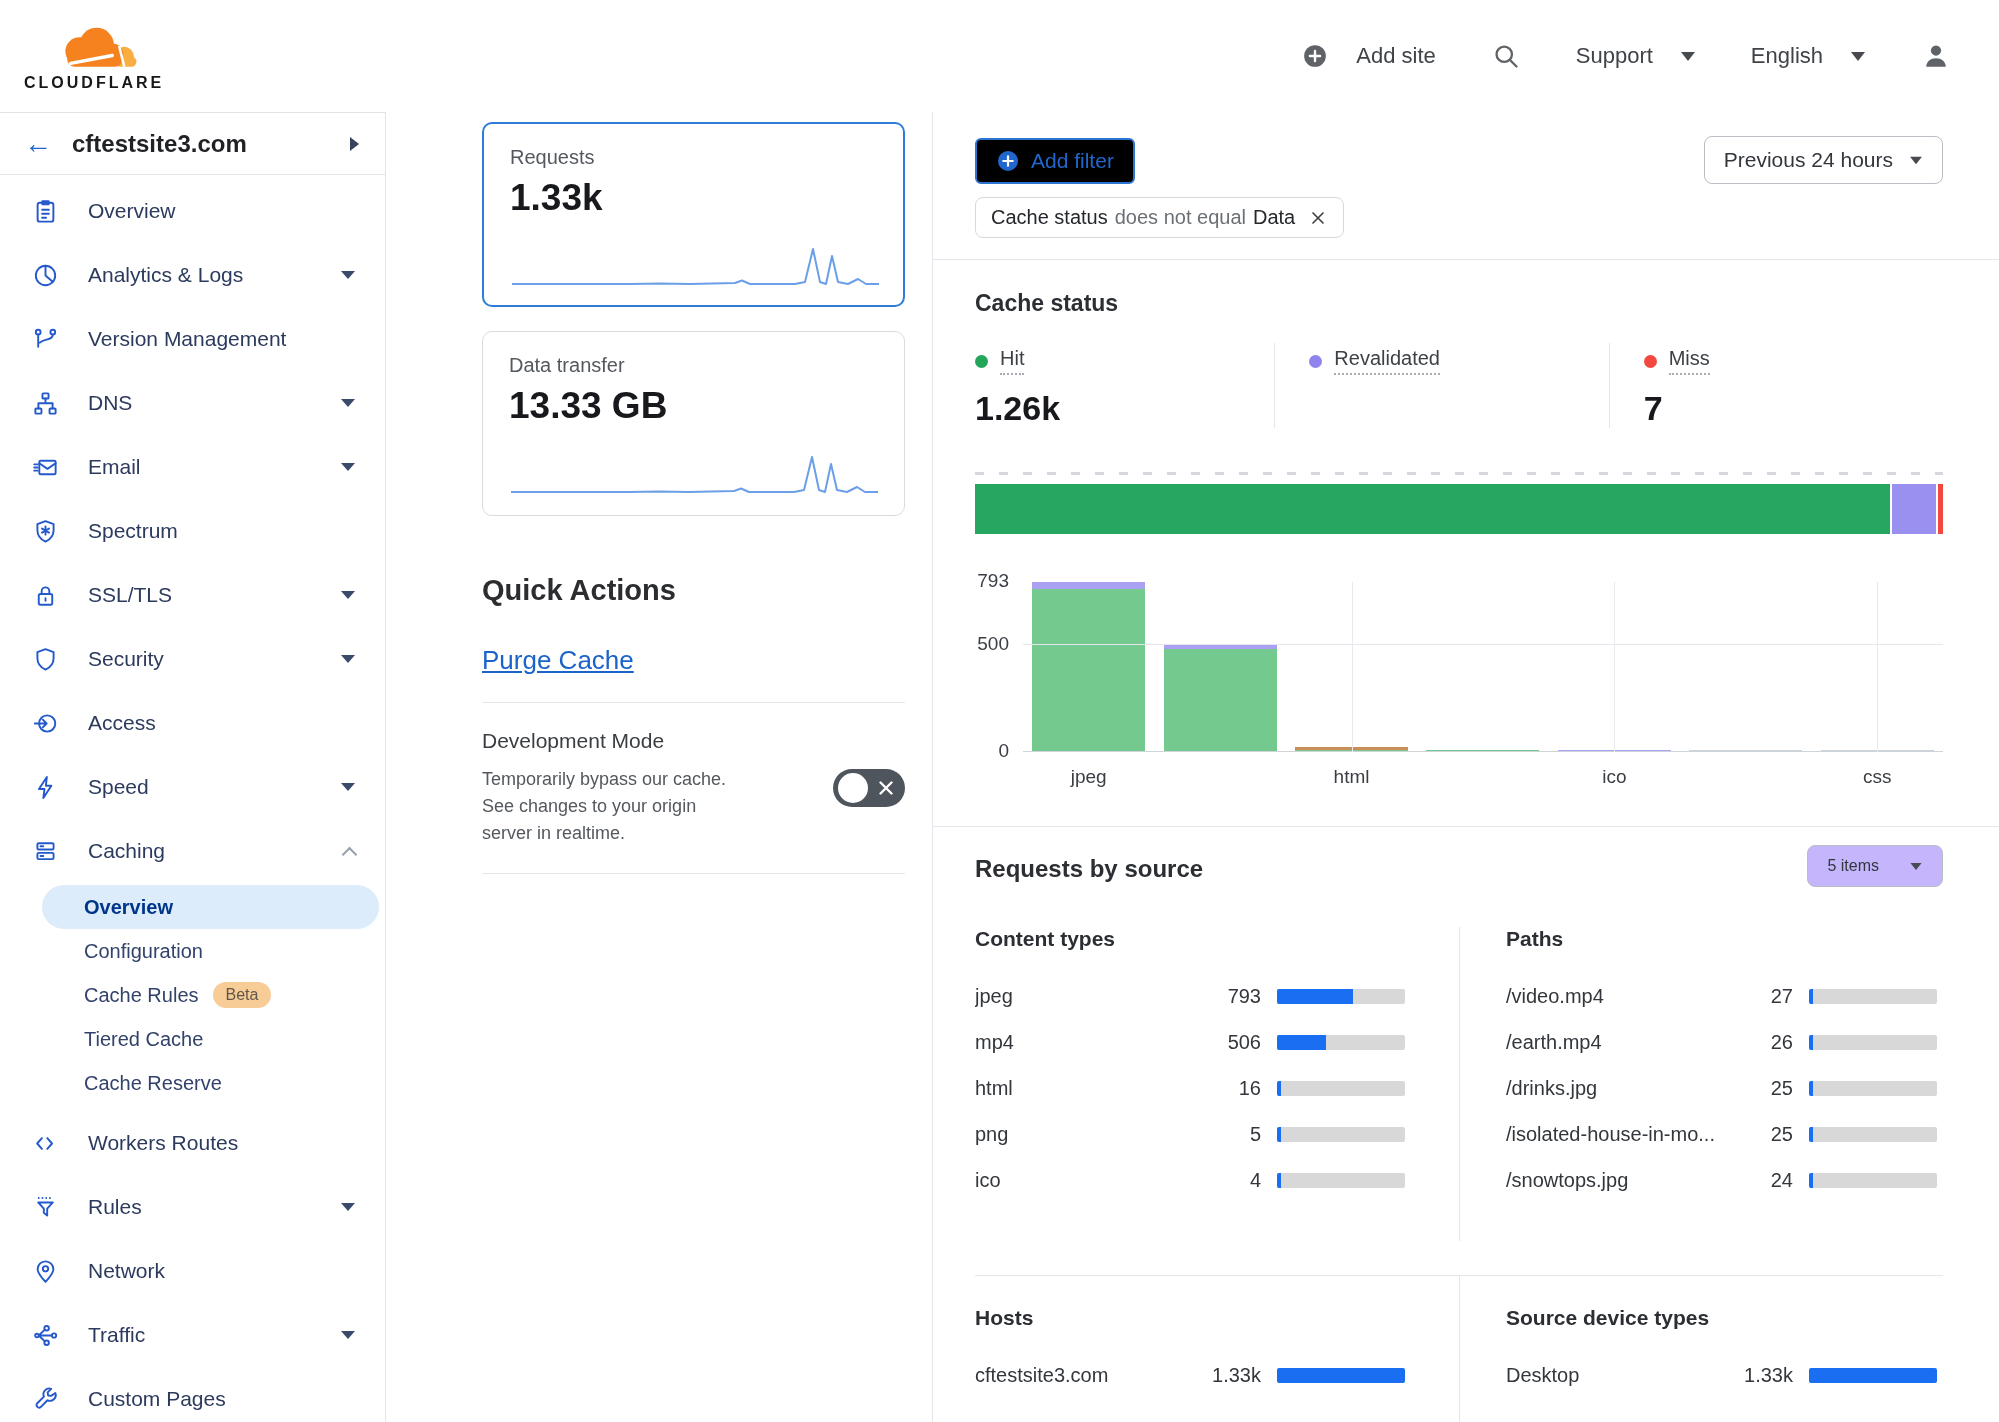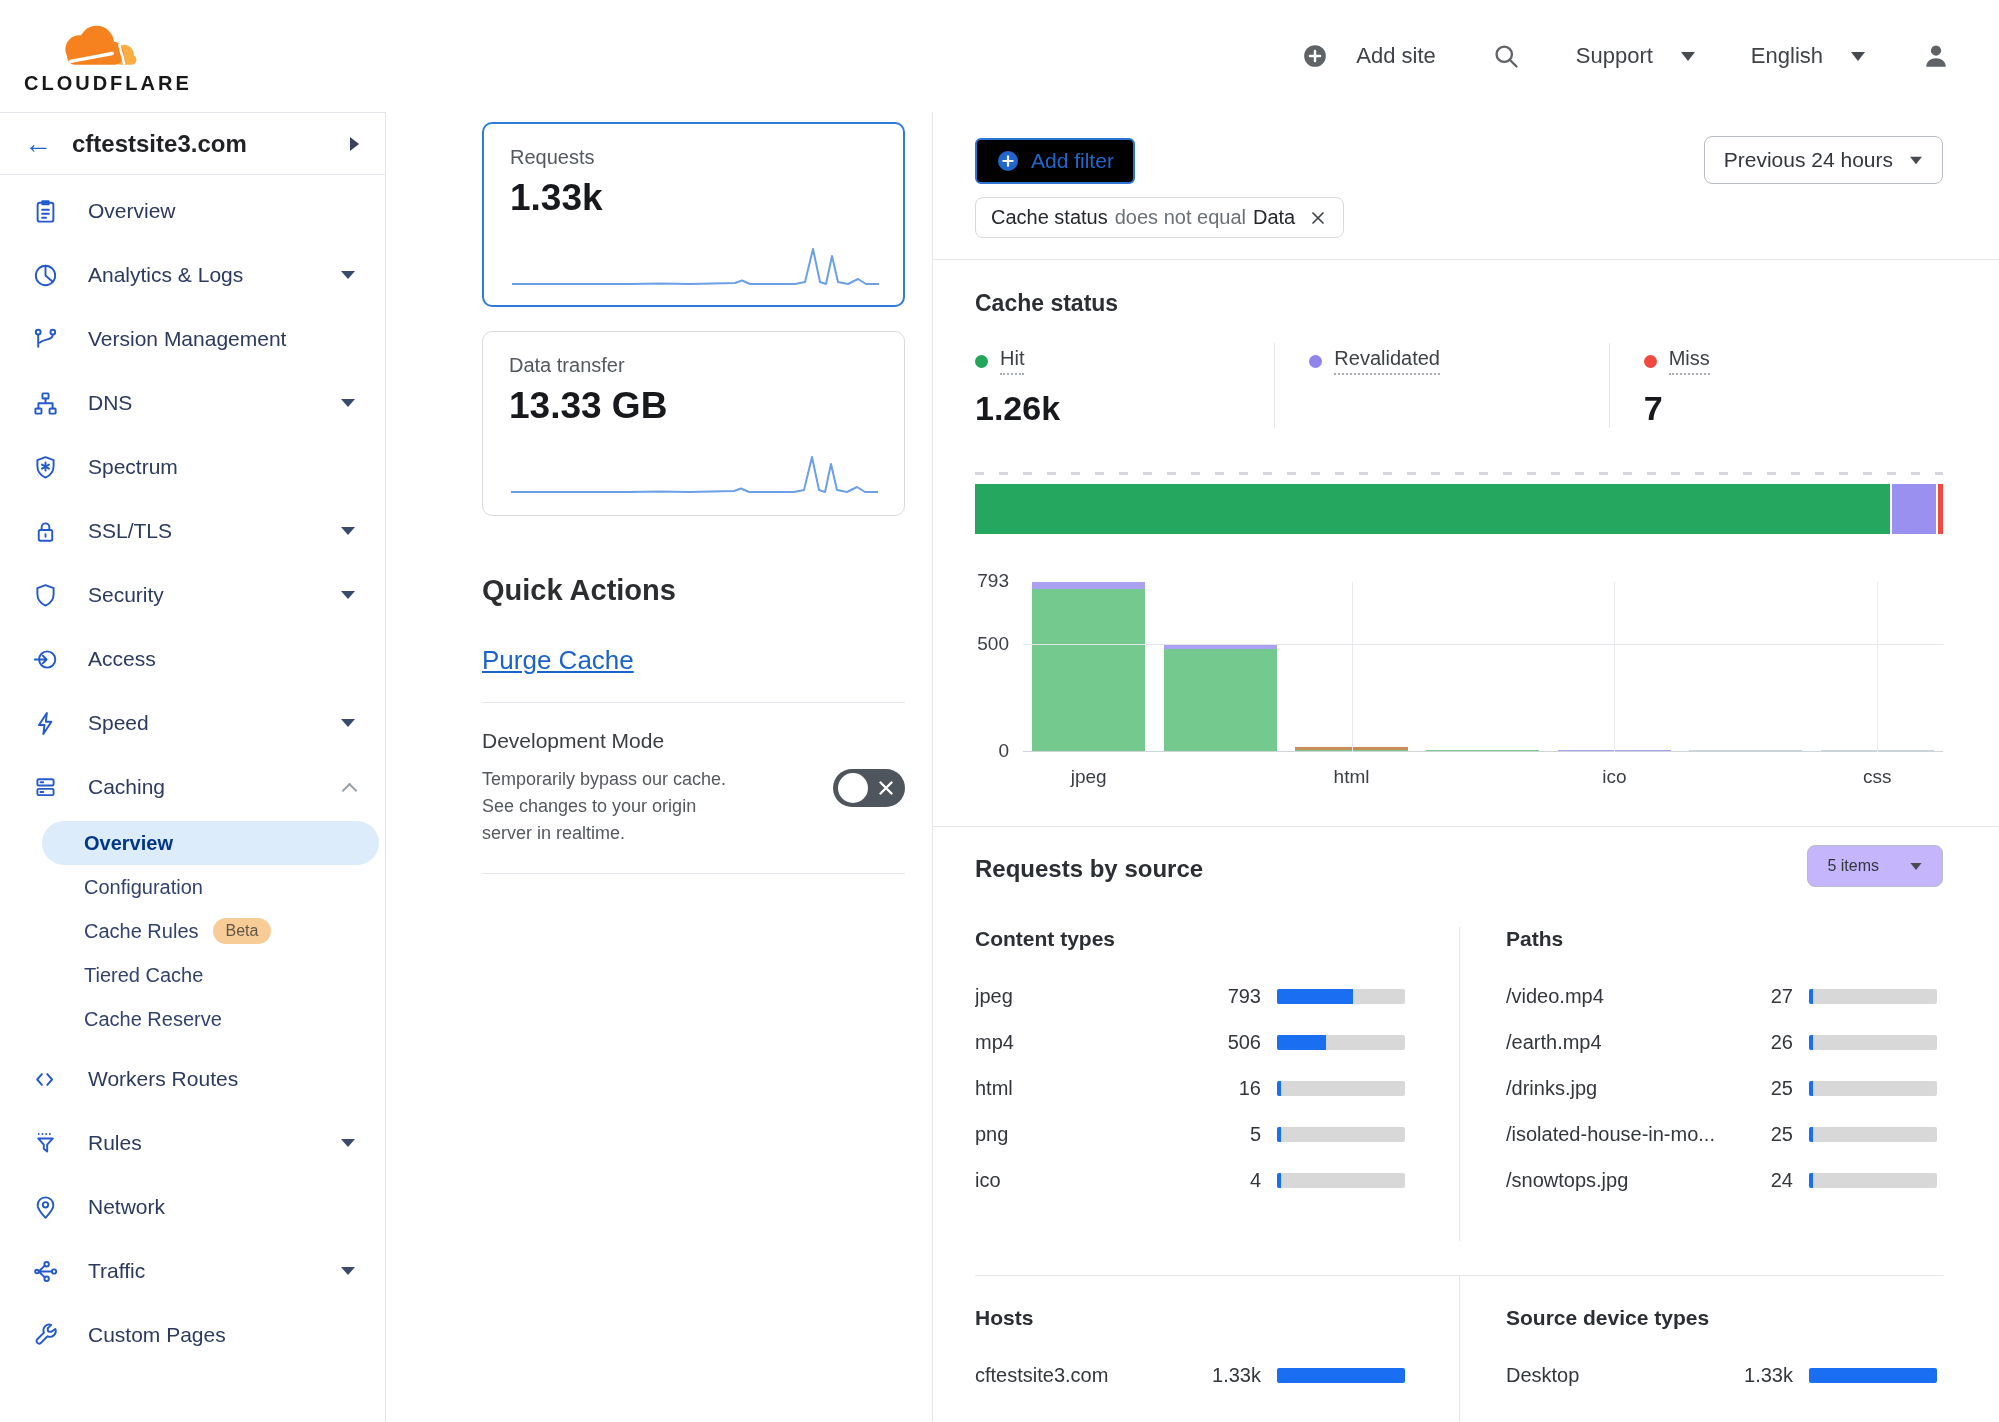--- a/index.html
+++ b/index.html
@@ -3,21 +3,21 @@
 <meta charset="utf-8">
 <style>
   * { margin:0; padding:0; box-sizing:border-box; }
   body { font-family:"Liberation Sans", sans-serif; background:#fff; color:#24272b; }
   .page { width:1999px; height:1422px; overflow:hidden; background:#fff; position:relative; }
 
   
   .hdr { height:112px; display:flex; align-items:center; padding:0 34px 0 20px; background:#fff; }
   .logo { display:flex; flex-direction:column; align-items:flex-start; margin-left:4px; }
   .logo svg { margin-left:22px; }
-  .brand { font-size:20px; font-weight:bold; letter-spacing:3px; color:#17181a; margin-top:2px; }
+  .brand { font-size:16px; font-weight:bold; letter-spacing:3px; color:#17181a; margin-top:2px; }
   .hdr-right { margin-left:auto; display:flex; align-items:center; gap:56px; padding-right:14px; }
   .hdr-item { display:flex; align-items:center; gap:28px; font-size:22px; color:#3f4348; cursor:pointer; }
   .tri { width:0; height:0; border-left:7px solid transparent; border-right:7px solid transparent; border-top:9px solid #474a4f; }
 
   
   .app { display:flex; height:1310px; }
   .sidebar { width:386px; border-top:1px solid #e0e3e8; border-right:1px solid #e3e6ea; background:#fff; flex-shrink:0; }
   .site-row { height:62px; display:flex; align-items:center; padding:0 26px 0 24px; border-bottom:1px solid #e3e6ea; }
   .back-arrow { color:#2166cc; font-size:28px; line-height:1; cursor:pointer; }
   .site-name { font-size:24px; font-weight:bold; color:#1f2124; margin-left:20px; }
@@ -196,20 +196,31 @@
           <div class="nav-item">
             <span class="nav-icon">
               <svg width="27" height="27" viewBox="0 0 24 24" fill="none" stroke="currentColor" stroke-width="1.7" stroke-linecap="round" stroke-linejoin="round">
                 <rect x="9.3" y="3" width="5.4" height="4.6" rx="0.8"></rect>
                 <rect x="3" y="16.4" width="5.4" height="4.6" rx="0.8"></rect>
                 <rect x="15.6" y="16.4" width="5.4" height="4.6" rx="0.8"></rect>
                 <path d="M12 7.6v4.2M5.7 16.4v-4.6h12.6v4.6"></path>
               </svg>
             </span>
             <span class="nav-label">DNS</span>
+            <span class="caret tri-down"></span>
+          </div>
+          <div class="nav-item">
+            <span class="nav-icon">
+              <svg width="27" height="27" viewBox="0 0 24 24" fill="none" stroke="currentColor" stroke-width="1.7" stroke-linecap="round" stroke-linejoin="round">
+                <rect x="6.5" y="6" width="14.5" height="12" rx="1.2"></rect>
+                <path d="M6.5 8.2l7.25 5 7.25-5"></path>
+                <path d="M2 9.2h3M2 12h3M2 14.8h3"></path>
+              </svg>
+            </span>
+            <span class="nav-label">Email</span>
             <span class="caret tri-down"></span>
           </div>
           <div class="nav-item">
             <span class="nav-icon">
               <svg width="27" height="27" viewBox="0 0 24 24" fill="none" stroke="currentColor" stroke-width="1.7" stroke-linecap="round" stroke-linejoin="round">
                 <path d="M12 2.8l7.2 2.6v5.4c0 4.9-3.2 8.3-7.2 10.2-4-1.9-7.2-5.3-7.2-10.2V5.4z"></path>
                 <path d="M12 7.6v7.2M8.9 9.4l6.2 3.6M15.1 9.4l-6.2 3.6"></path>
               </svg>
             </span>
             <span class="nav-label">Spectrum</span>

